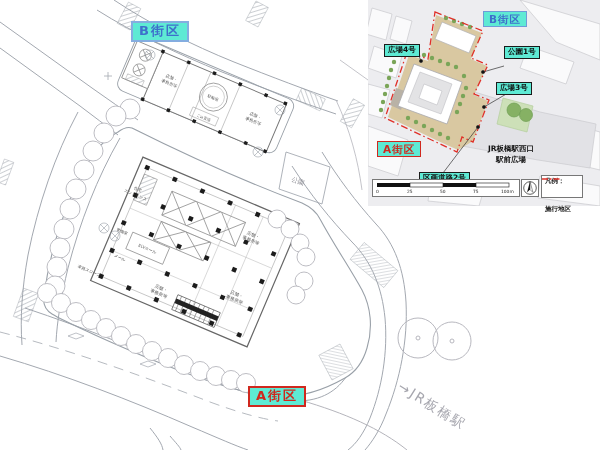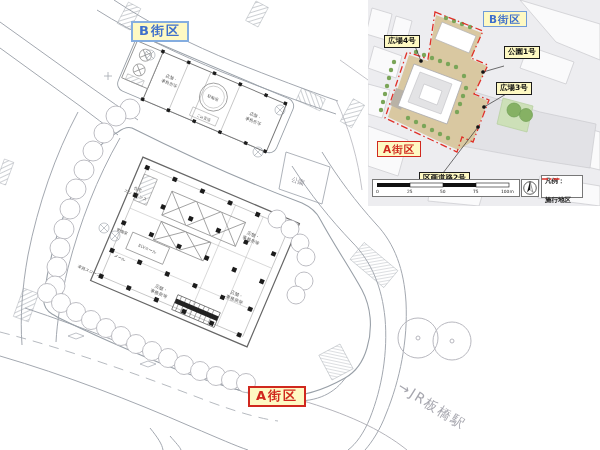--- a/index.html
+++ b/index.html
@@ -1,43 +1,43 @@
 <!DOCTYPE html>
 <html><head>
 <meta charset="utf-8">
 <style>
   html,body{margin:0;padding:0;background:#fff;}
   body{font-family:"DejaVu Sans","Liberation Sans",sans-serif;}
   .stage{position:relative;width:600px;height:450px;overflow:hidden;background:#fff;}
   .stage svg{position:absolute;left:0;top:0;}
   #inset-svg{left:368px;top:0;}
-  .tag{position:absolute;background:#fef9c3;border:1px solid #1b1b1b;color:#111;
+  .tag{position:absolute;background:#5eead4;border:1px solid #1b1b1b;color:#111;
        font-weight:bold;font-size:7.5px;line-height:1.15;padding:1px 3px;white-space:nowrap;z-index:5;}
   .tag-district{font-size:13px;padding:0px 6px;letter-spacing:2px;line-height:1.3;}
   .tag-b-main{border:2px solid #84ade0;color:#3e6fcb;left:131px;top:21px;}
   .tag-a-main{border:2px solid #d0281e;color:#d0281e;left:248px;top:386px;}
   .tag-b-inset{border:1.5px solid #6f9bd8;color:#3e6fcb;font-size:10.5px;letter-spacing:1px;
                padding:1px 5px;left:483px;top:11px;}
   .tag-a-inset{border:1.5px solid #d0281e;color:#d0281e;font-size:10.5px;letter-spacing:1px;
                padding:1px 5px;left:377px;top:141px;}
-  .tag-plaza4{left:384px;top:35px;}
+  .tag-plaza4{left:384px;top:44px;}
   .tag-park1{left:504px;top:46px;}
   .tag-plaza3{left:496px;top:82px;}
   .tag-road2{left:419px;top:172px;}
   .station-plaza-text{position:absolute;left:477px;top:144px;width:68px;text-align:center;
        font-weight:bold;font-size:7.5px;line-height:1.4;color:#111;z-index:5;}
   .jr-direction{position:absolute;left:404px;top:378px;color:#a6a6ae;font-size:13.5px;
        letter-spacing:2px;transform:rotate(32deg);transform-origin:left top;z-index:2;}
   .scalebar{position:absolute;left:372px;top:179px;width:148px;height:18px;background:#fff;
        border:1px solid #777;box-sizing:border-box;z-index:5;}
   .compassbox{position:absolute;left:521px;top:179px;width:18px;height:18px;background:#fff;
        border:1px solid #777;box-sizing:border-box;z-index:5;}
   .legendbox{position:absolute;left:541px;top:175px;width:42px;height:23px;background:#fff;
        border:1px solid #777;box-sizing:border-box;z-index:5;padding:1px 3px;font-size:6.5px;font-weight:bold;color:#111;}
-  .legend-row{display:flex;align-items:center;gap:2px;margin-top:10px;}
+  .legend-row{display:flex;align-items:center;gap:2px;margin-top:19px;}
 </style>
 </head>
 <body>
 
 <div class="stage">
 
 <svg width="600" height="450" viewBox="0 0 600 450">
   <defs>
     <pattern id="hx" width="4" height="4" patternUnits="userSpaceOnUse" patternTransform="rotate(45)">
       <line x1="0" y1="0" x2="0" y2="4" stroke="#9aa0a8" stroke-width="1"></line>
@@ -339,20 +339,24 @@
 <div class="tag tag-district tag-a-main">A街区</div>
 <div class="jr-direction">→JR板橋駅</div>
 
 <div class="tag tag-b-inset">B街区</div>
 <div class="tag tag-a-inset">A街区</div>
 <div class="tag tag-plaza4">広場4号</div>
 <div class="tag tag-park1">公園1号</div>
 <div class="tag tag-plaza3">広場3号</div>
 <div class="tag tag-road2">区画道路2号</div>
 
+<div class="station-plaza-text">
+  <div>JR板橋駅西口</div>
+  <div>駅前広場</div>
+</div>
 
 <div class="scalebar">
   <svg width="146" height="16" viewBox="0 0 146 16">
     <rect x="4" y="3" width="33" height="4" fill="#111"></rect>
     <rect x="37" y="3" width="33" height="4" fill="#fff" stroke="#111" stroke-width="0.6"></rect>
     <rect x="70" y="3" width="33" height="4" fill="#111"></rect>
     <rect x="103" y="3" width="33" height="4" fill="#fff" stroke="#111" stroke-width="0.6"></rect>
     <g font-size="4.4" fill="#222">
       <text x="3" y="13">0</text>
       <text x="34" y="13">25</text>

